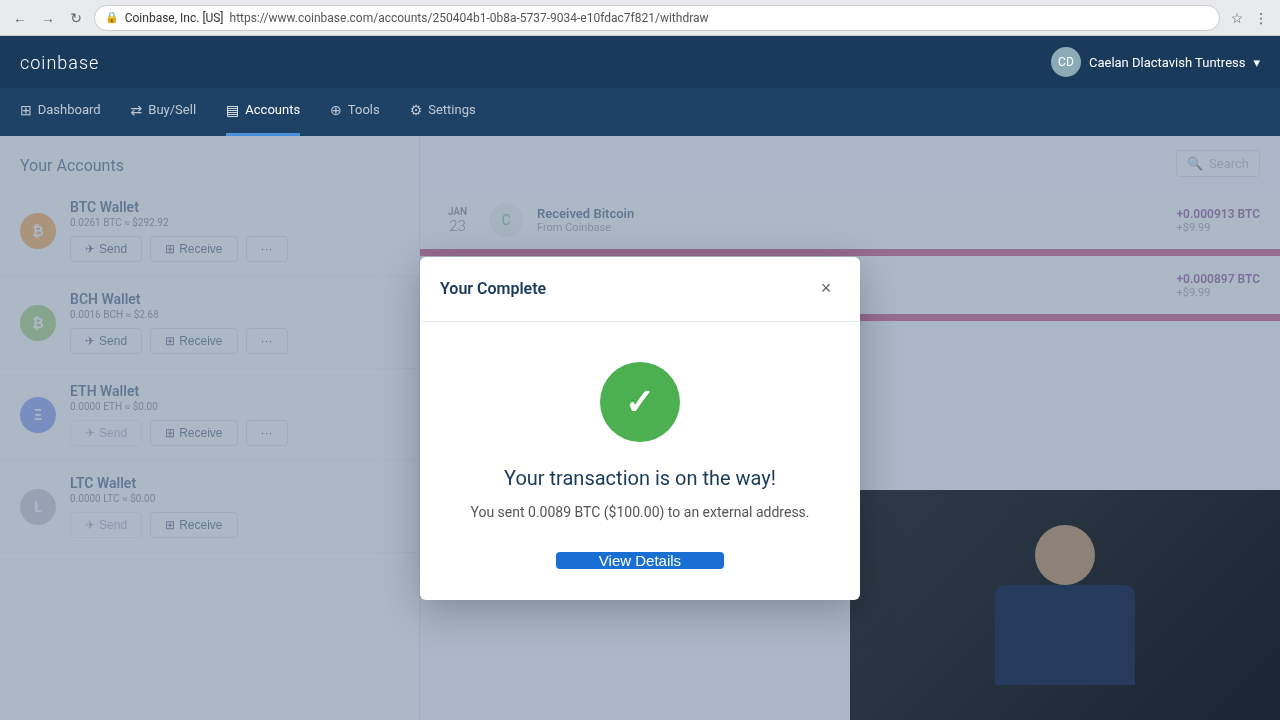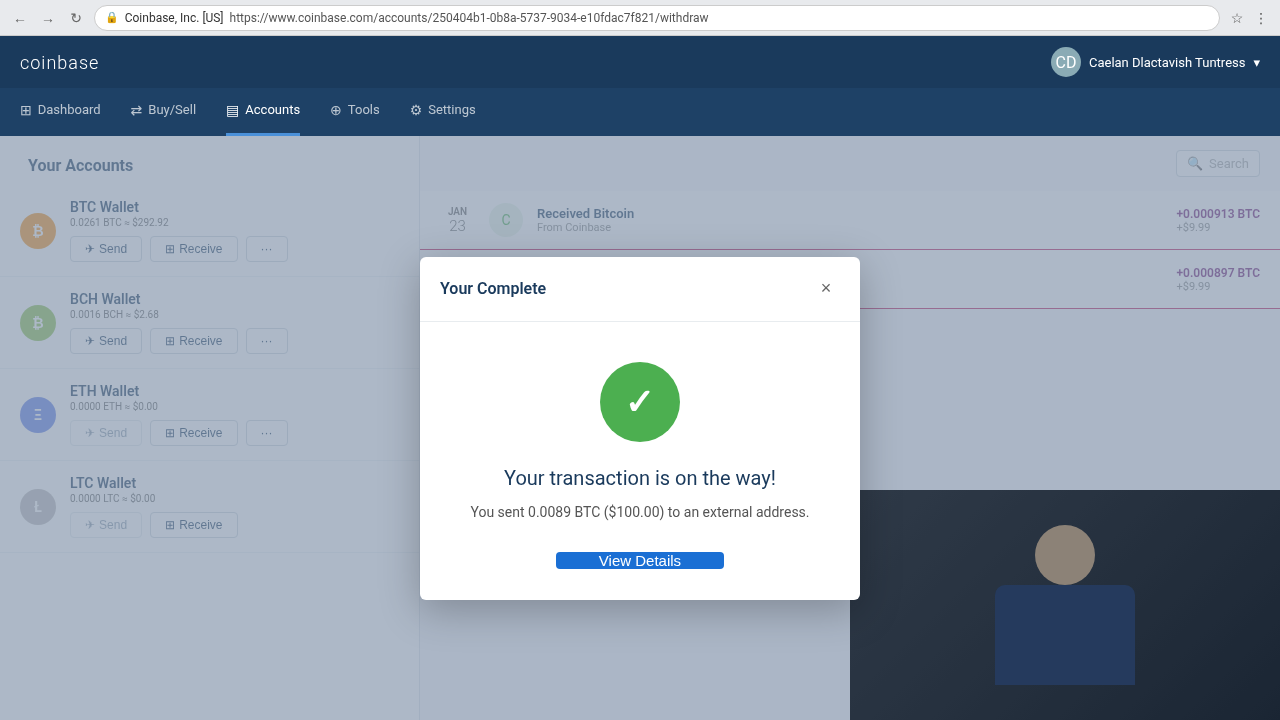--- a/index.html
+++ b/index.html
@@ -106,21 +106,21 @@
     }
     .user-avatar {
       width: 30px;
       height: 30px;
       border-radius: 50%;
       background: #8aabb5;
       display: flex;
       align-items: center;
       justify-content: center;
       color: white;
-      font-size: 16px;
+      font-size: 12px;
     }
 
     
     .nav-tabs {
       background: #1e4166;
       height: 48px;
       display: flex;
       align-items: flex-end;
       padding: 0 20px;
       gap: 30px;
@@ -158,23 +158,23 @@
 
     
     .accounts-panel {
       width: 420px;
       background: white;
       border-right: 1px solid #e0e5eb;
       overflow-y: auto;
       opacity: 0.5;
     }
     .accounts-header {
-      padding: 20px 28px 10px;
+      padding: 20px 20px 10px;
       font-size: 16px;
-      font-weight: 700;
+      font-weight: 400;
       color: #1a3a5c;
     }
 
     .wallet-item {
       padding: 14px 20px;
       border-bottom: 1px solid #f0f2f5;
       display: flex;
       align-items: center;
       gap: 14px;
     }
@@ -244,21 +244,21 @@
       font-size: 13px;
       color: #999;
     }
 
     .tx-item {
       padding: 12px 20px;
       display: flex;
       align-items: center;
       gap: 14px;
       background: white;
-      border-bottom: 1px solid #be185d;
+      border-bottom: 7px solid #be185d;
     }
     .tx-date {
       text-align: center;
       font-size: 11px;
       color: #666;
       width: 35px;
       flex-shrink: 0;
     }
     .tx-date .month { font-weight: 600; text-transform: uppercase; font-size: 10px; }
     .tx-date .day { font-size: 15px; font-weight: 300; }

